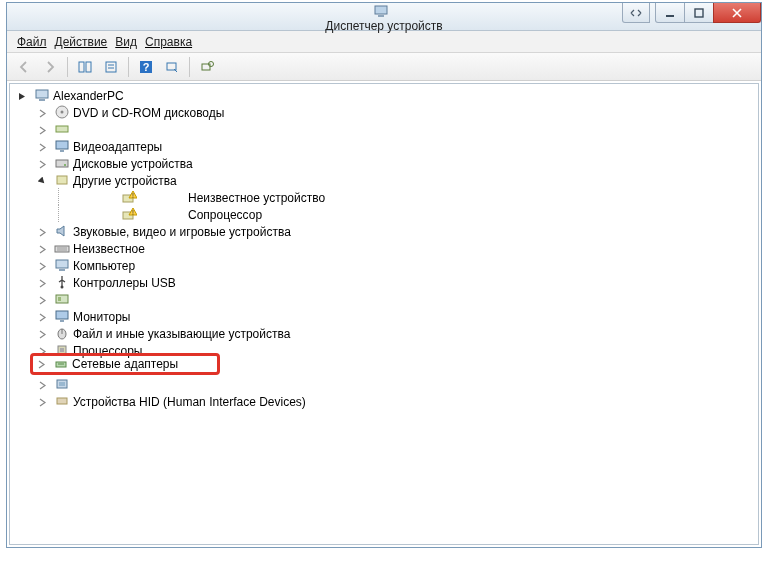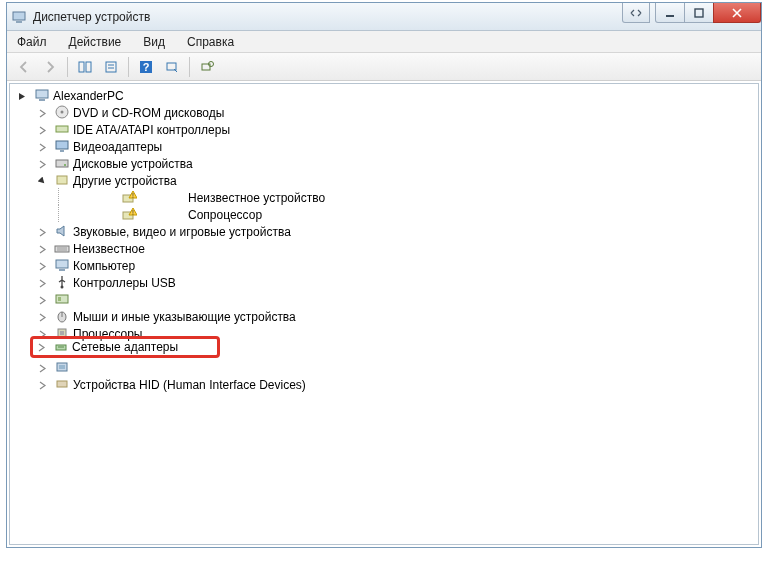--- a/index.html
+++ b/index.html
@@ -23,20 +23,21 @@
     flex-direction: column;
   }
   .titlebar {
     height: 28px;
     background: linear-gradient(to bottom, #f4f8fb, #dde7f0);
     border-bottom: 1px solid #b7c4d0;
     display: flex;
     align-items: center;
     padding: 0 4px;
     position: relative;
+    flex-direction: column;
   }
   .titlebar-icon {
     width: 16px; height: 16px;
     margin-right: 6px;
   }
   .titlebar-text { color: #222; }
   .window-controls {
     position: absolute;
     right: 0; top: 0;
     display: flex;
@@ -61,21 +62,21 @@
     border-color: #a83228;
     border-radius: 0 0 3px 0;
   }
   .menubar {
     height: 22px;
     background: #f2f2f2;
     border-bottom: 1px solid #d6d6d6;
     display: flex;
     align-items: center;
     padding: 0 6px;
-    gap: 14px;
+    text-decoration: underline;
   }
   .menu-item { color: #222; cursor: default; padding: 2px 4px; }
   .toolbar {
     height: 28px;
     background: linear-gradient(to bottom, #fafafa, #ececec);
     border-bottom: 1px solid #cfcfcf;
     display: flex;
     align-items: center;
     padding: 0 6px;
     gap: 4px;
@@ -271,21 +272,20 @@
             <span class="tree-toggle">
               <svg width="9" height="9" viewBox="0 0 9 9">
                 <path d="M2 1 L7 4.5 L2 8" fill="none" stroke="#888" stroke-width="1.2"></path>
               </svg>
             </span>
             <span class="tree-icon">
               <svg width="16" height="16" viewBox="0 0 16 16">
                 <rect x="2" y="5" width="12" height="6" fill="#d8e4be" stroke="#7a9a4a"></rect>
               </svg>
             </span>
-            <span class="tree-label">IDE ATA/ATAPI контроллеры</span>
           </div>
           <div class="tree-row indent-1">
             <span class="tree-toggle">
               <svg width="9" height="9" viewBox="0 0 9 9">
                 <path d="M2 1 L7 4.5 L2 8" fill="none" stroke="#888" stroke-width="1.2"></path>
               </svg>
             </span>
             <span class="tree-icon">
               <svg width="16" height="16" viewBox="0 0 16 16">
                 <rect x="2" y="3" width="12" height="8" fill="#aecbe8" stroke="#4a6c8a"></rect>
@@ -413,25 +413,39 @@
             </span>
           </div>
           <div class="tree-row indent-1">
             <span class="tree-toggle">
               <svg width="9" height="9" viewBox="0 0 9 9">
                 <path d="M2 1 L7 4.5 L2 8" fill="none" stroke="#888" stroke-width="1.2"></path>
               </svg>
             </span>
             <span class="tree-icon">
               <svg width="16" height="16" viewBox="0 0 16 16">
+                <rect x="2" y="3" width="12" height="8" fill="#aecbe8" stroke="#4a6c8a"></rect>
+                <rect x="6" y="12" width="4" height="2" fill="#8ea6bc"></rect>
+              </svg>
+            </span>
+            <span class="tree-label">Мониторы</span>
+          </div>
+          <div class="tree-row indent-1">
+            <span class="tree-toggle">
+              <svg width="9" height="9" viewBox="0 0 9 9">
+                <path d="M2 1 L7 4.5 L2 8" fill="none" stroke="#888" stroke-width="1.2"></path>
+              </svg>
+            </span>
+            <span class="tree-icon">
+              <svg width="16" height="16" viewBox="0 0 16 16">
                 <ellipse cx="8" cy="9" rx="4" ry="5" fill="#ddd" stroke="#777"></ellipse>
                 <line x1="8" y1="4" x2="8" y2="9" stroke="#777"></line>
               </svg>
             </span>
-            <span class="tree-label">Мыши и иные указывающие устройства</span>
+            <span class="tree-label">Файл и иные указывающие устройства</span>
           </div>
           <div class="tree-row indent-1">
             <span class="tree-toggle">
               <svg width="9" height="9" viewBox="0 0 9 9">
                 <path d="M2 1 L7 4.5 L2 8" fill="none" stroke="#888" stroke-width="1.2"></path>
               </svg>
             </span>
             <span class="tree-icon">
               <svg width="16" height="16" viewBox="0 0 16 16">
                 <rect x="4" y="4" width="8" height="8" fill="#d8d8b8" stroke="#888"></rect>

